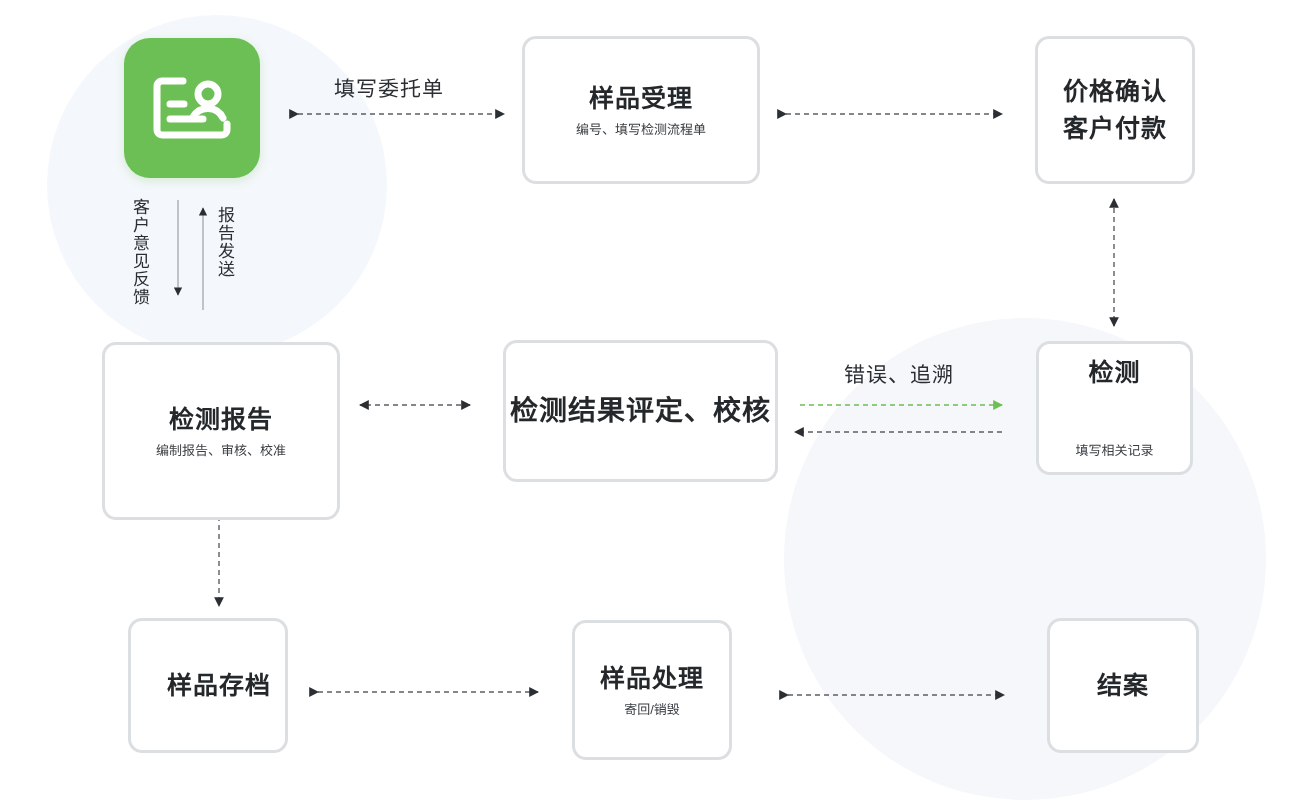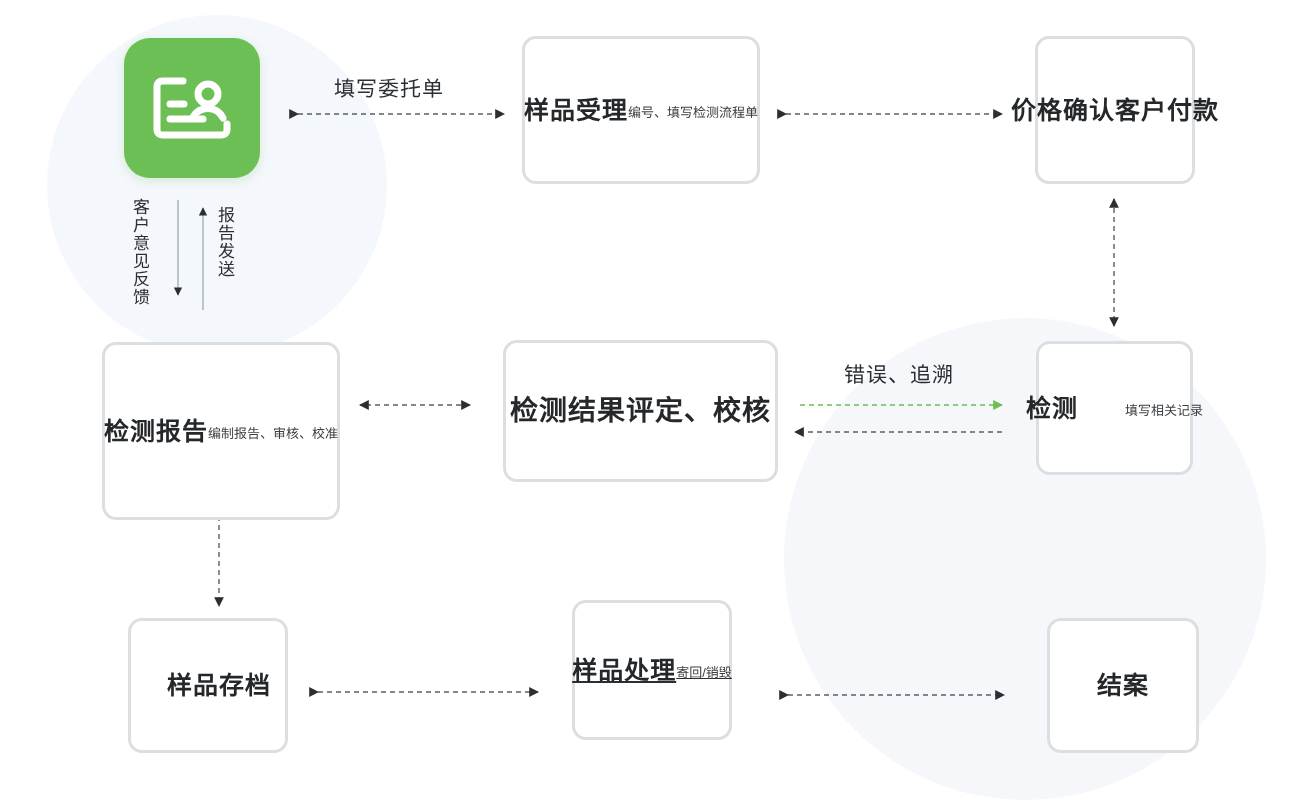--- a/index.html
+++ b/index.html
@@ -45,21 +45,21 @@
 
   
   .node {
     position: absolute;
     z-index: 2;
     box-sizing: border-box;
     background: #ffffff;
     border: 3px solid #dcdfe2;
     border-radius: 14px;
     display: flex;
-    flex-direction: row;
+    flex-direction: column;
     align-items: center;
     justify-content: center;
     text-align: center;
     padding: 6px 10px;
   }
   .node .title {
     font-size: 25px;
     font-weight: bold;
     color: #25282b;
     letter-spacing: 1px;
@@ -81,21 +81,21 @@
     margin: 2px 0;
   }
 
   
   #node-sample-accept  { left: 522px; top: 36px;  width: 238px; height: 148px; }
   #node-price-confirm  { left: 1035px; top: 36px; width: 160px; height: 148px; }
   #node-test-report    { left: 102px; top: 342px; width: 238px; height: 178px; }
   #node-result-review  { left: 503px; top: 340px; width: 275px; height: 142px; }
   #node-testing        { left: 1036px; top: 341px; width: 157px; height: 134px; gap: 47px; }
   #node-sample-archive { left: 128px; top: 618px; width: 160px; height: 135px; padding-left: 32px; }
-  #node-sample-handle  { left: 572px; top: 600px; width: 160px; height: 140px; text-decoration: underline; }
+  #node-sample-handle  { left: 572px; top: 620px; width: 160px; height: 140px; }
   #node-case-close     { left: 1047px; top: 618px; width: 152px; height: 135px; }
 
   
   #icon-card {
     position: absolute;
     z-index: 3;
     left: 124px;
     top: 38px;
     width: 136px;
     height: 140px;

